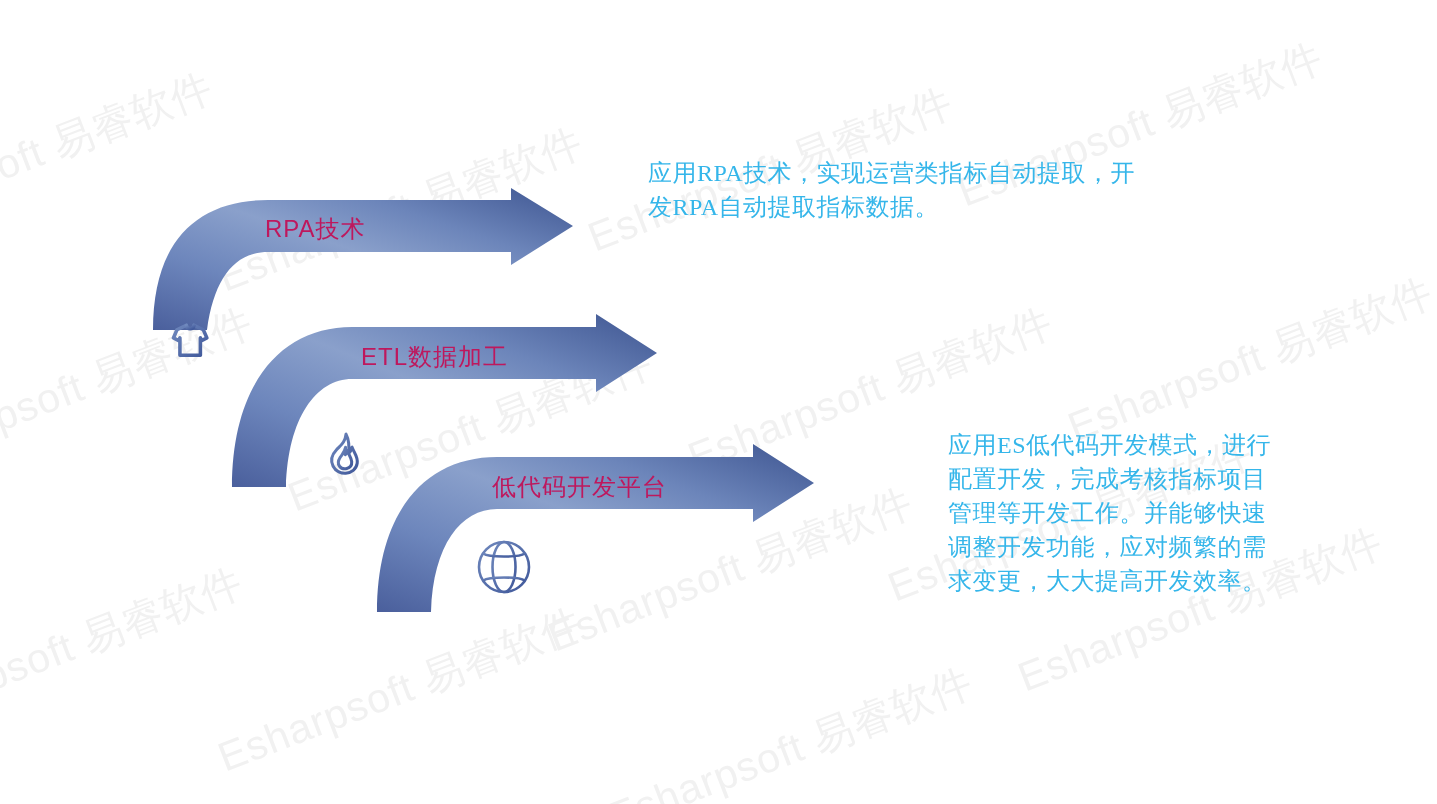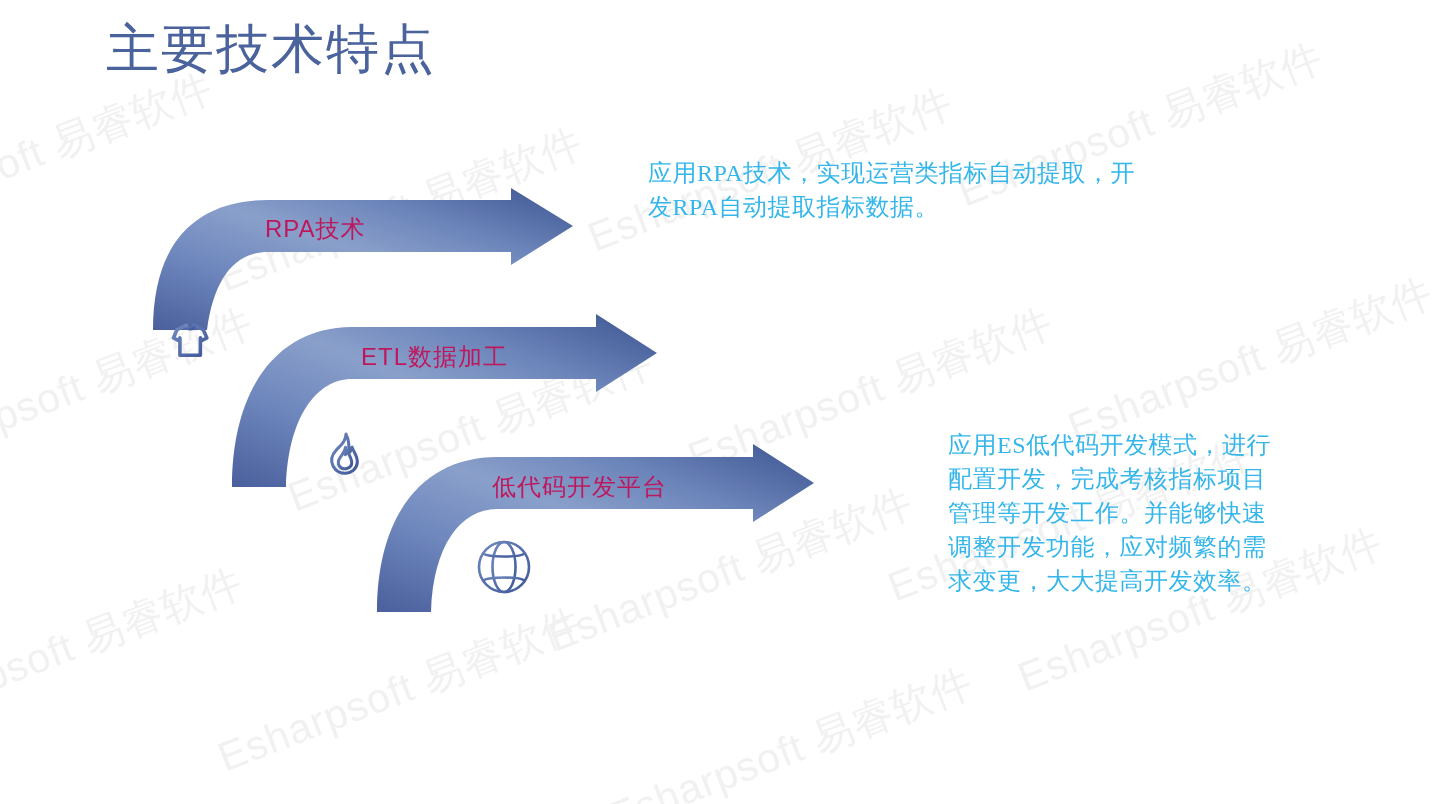--- a/index.html
+++ b/index.html
@@ -98,21 +98,20 @@
       <div class="watermark" style="left: 700px; top: 430px; color: rgb(241, 241, 241);">Esharpsoft 易睿软件</div>
       <div class="watermark" style="left: 1080px; top: 400px; color: rgb(241, 241, 241);">Esharpsoft 易睿软件</div>
       <div class="watermark" style="left: -110px; top: 690px; color: rgb(241, 241, 241);">Esharpsoft 易睿软件</div>
       <div class="watermark" style="left: 230px; top: 730px; color: rgb(241, 241, 241);">Esharpsoft 易睿软件</div>
       <div class="watermark" style="left: 620px; top: 790px; color: rgb(241, 241, 241);">Esharpsoft 易睿软件</div>
       <div class="watermark" style="left: 1030px; top: 650px; color: rgb(241, 241, 241);">Esharpsoft 易睿软件</div>
       <div class="watermark" style="left: 560px; top: 610px; color: rgb(241, 241, 241);">Esharpsoft 易睿软件</div>
       <div class="watermark" style="left: 900px; top: 560px; color: rgb(241, 241, 241);">Esharpsoft 易睿软件</div>
     </div>
 
-  <div id="page-title">主要技术特点</div>
 
   <svg id="arrows-layer" width="1437" height="804" viewBox="0 0 1437 804" xmlns="http://www.w3.org/2000/svg">
     <defs>
       <linearGradient id="gradA1" x1="0" y1="1" x2="1" y2="0">
         <stop offset="0%" stop-color="#4a5f9c"></stop>
         <stop offset="28%" stop-color="#6d86bc"></stop>
         <stop offset="52%" stop-color="#8aa0cb"></stop>
         <stop offset="72%" stop-color="#6c85ba"></stop>
         <stop offset="100%" stop-color="#3d5490"></stop>
       </linearGradient>

